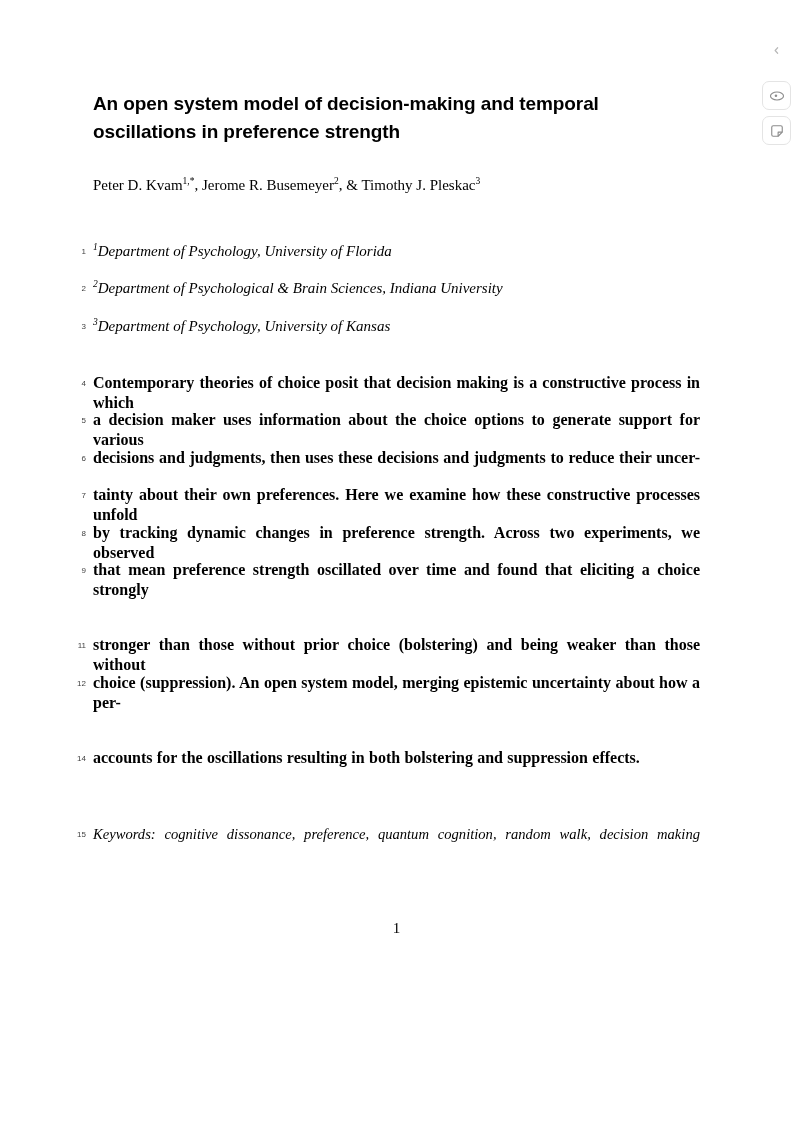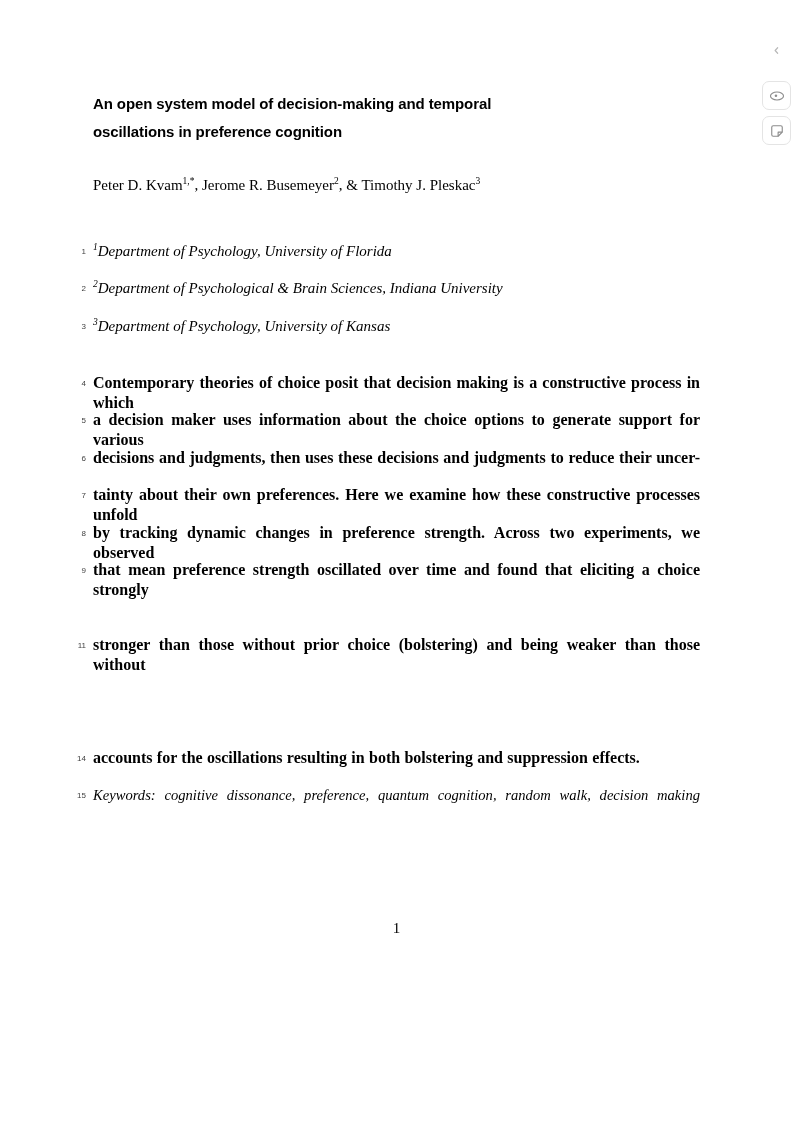--- a/index.html
+++ b/index.html
@@ -13,21 +13,21 @@
     font-family: "Liberation Serif", serif;
     color: #000000;
   }
   .content { position: absolute; left: 93px; top: 0; width: 607px; height: 100%; }
 
   
   .title { position: absolute; left: 0; top: 90px; }
   .title .tline {
     font-family: "Liberation Sans", sans-serif;
     font-weight: bold;
-    font-size: 15px;
+    font-size: 19px;
     line-height: 28px;
     letter-spacing: -0.1px;
     white-space: nowrap;
     color: #000000;
   }
 
   
   .authors {
     position: absolute; left: 0; top: 175px;
     font-size: 15px; line-height: 21px; white-space: nowrap; text-align: center;
@@ -97,21 +97,21 @@
   .tool-btn svg { display: block; }
 </style>
 </head>
 <body>
 
 <div class="canvas">
   <div class="content">
 
     <div class="title">
       <div class="tline">An open system model of decision-making and temporal</div>
-      <div class="tline">oscillations in preference cognition</div>
+      <div class="tline">oscillations in preference strength</div>
     </div>
 
     <div class="authors"><span><span>Peter D. Kvam</span><sup>1,*</sup></span><span>, </span><span><span>Jerome R. Busemeyer</span><sup>2</sup></span><span>, &amp; </span><span><span>Timothy J. Pleskac</span><sup>3</sup></span></div>
 
     <div class="line affil" style="top:241px">
       <span class="lnum">1</span>
       <span class="ltext"><sup>1</sup><span>Department of Psychology, University of Florida</span></span>
     </div>
     <div class="line affil" style="top:278px">
       <span class="lnum">2</span>
@@ -143,26 +143,30 @@
       <span class="ltext">by tracking dynamic changes in preference strength. Across two experiments, we observed</span>
     </div>
     <div class="line abs" style="top:560px">
       <span class="lnum">9</span>
       <span class="ltext">that mean preference strength oscillated over time and found that eliciting a choice strongly</span>
     </div>
     <div class="line abs" style="top:635px">
       <span class="lnum">11</span>
       <span class="ltext">stronger than those without prior choice (bolstering) and being weaker than those without</span>
     </div>
+    <div class="line abs" style="top:673px">
+      <span class="lnum">12</span>
+      <span class="ltext">choice (suppression). An open system model, merging epistemic uncertainty about how a per-</span>
+    </div>
     <div class="line abs no-stretch" style="top:748px">
       <span class="lnum">14</span>
       <span class="ltext">accounts for the oscillations resulting in both bolstering and suppression effects.</span>
     </div>
 
-    <div class="line kw" style="top:785px">
+    <div class="line kw" style="top:824px">
       <span class="lnum">15</span>
       <span class="ltext">Keywords: cognitive dissonance, preference, quantum cognition, random walk, decision making</span>
     </div>
 
     <div class="pagenum">1</div>
   </div>
 
   <div class="side-tools">
     <button class="collapse-btn">
       <span>

